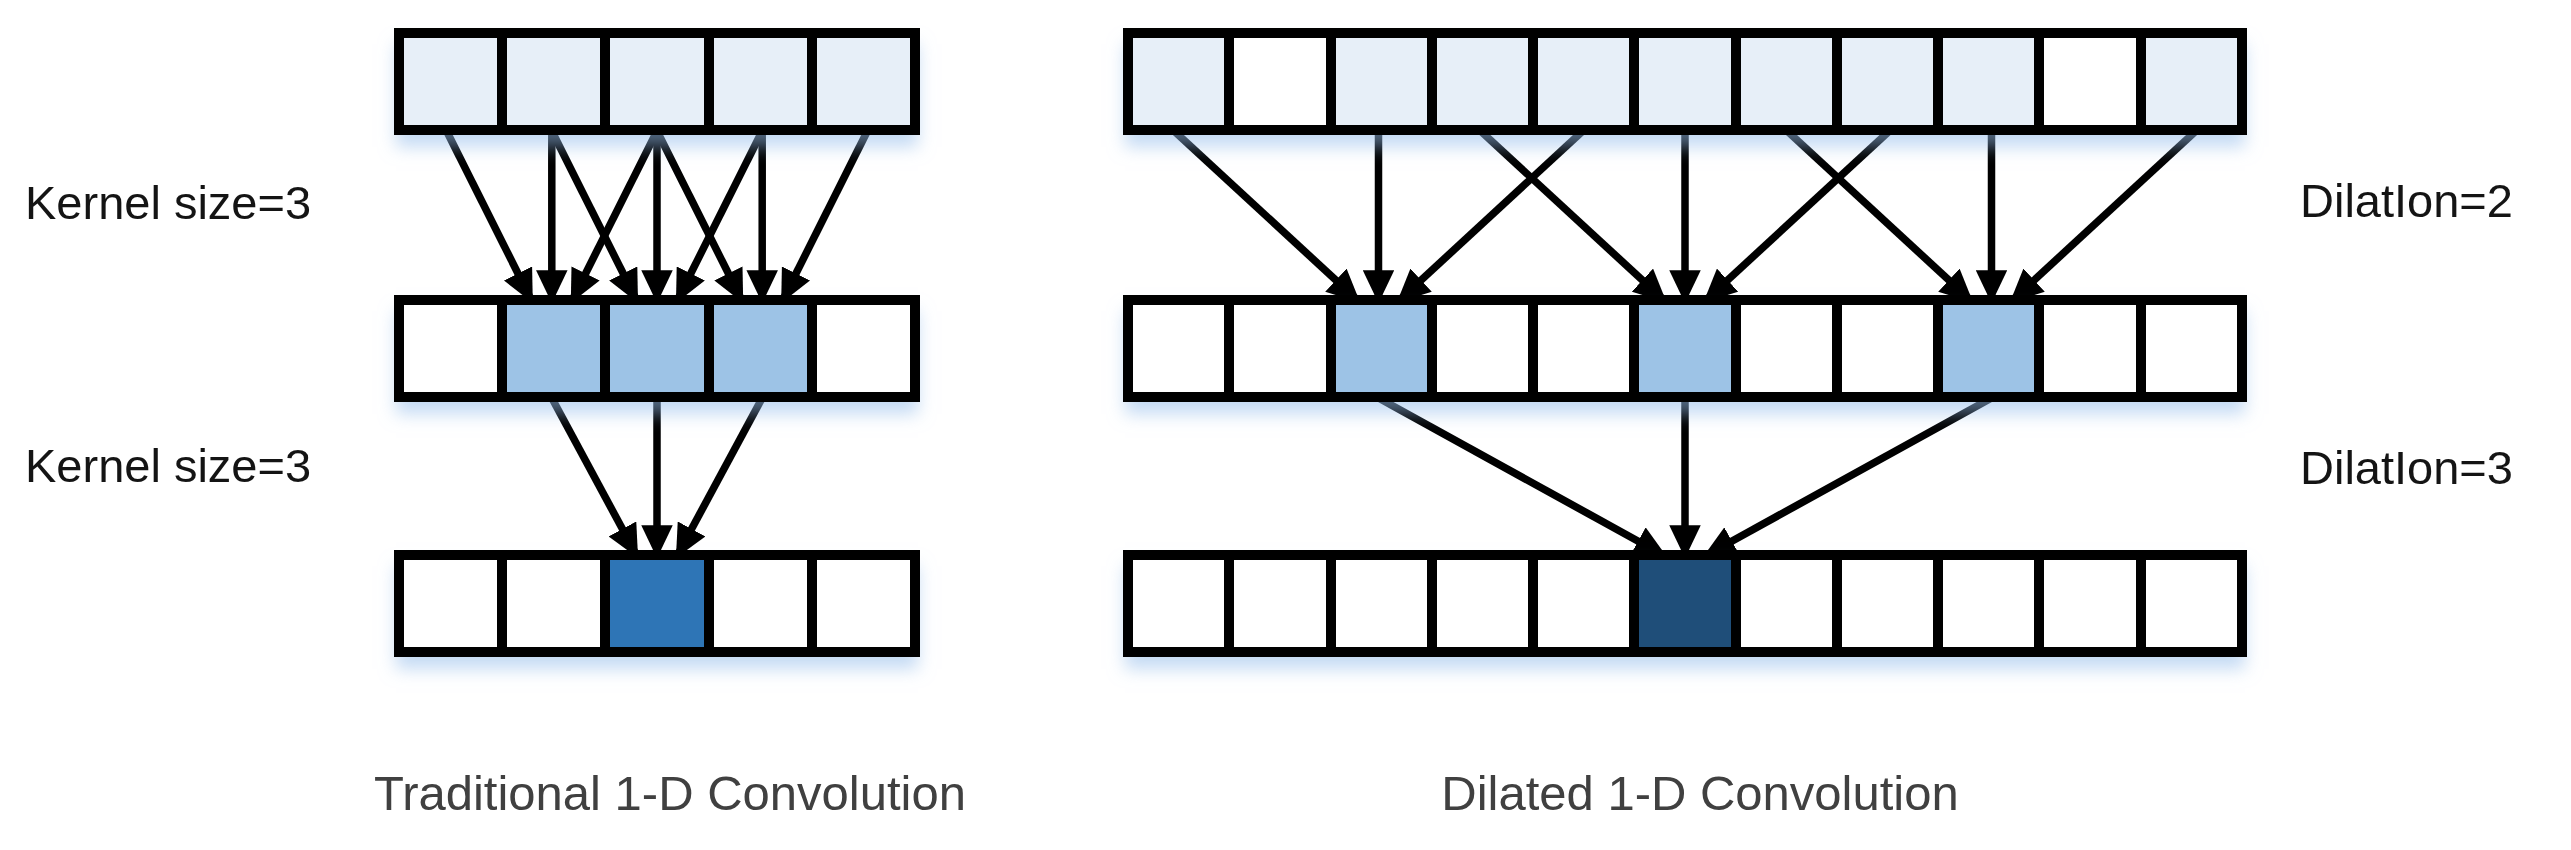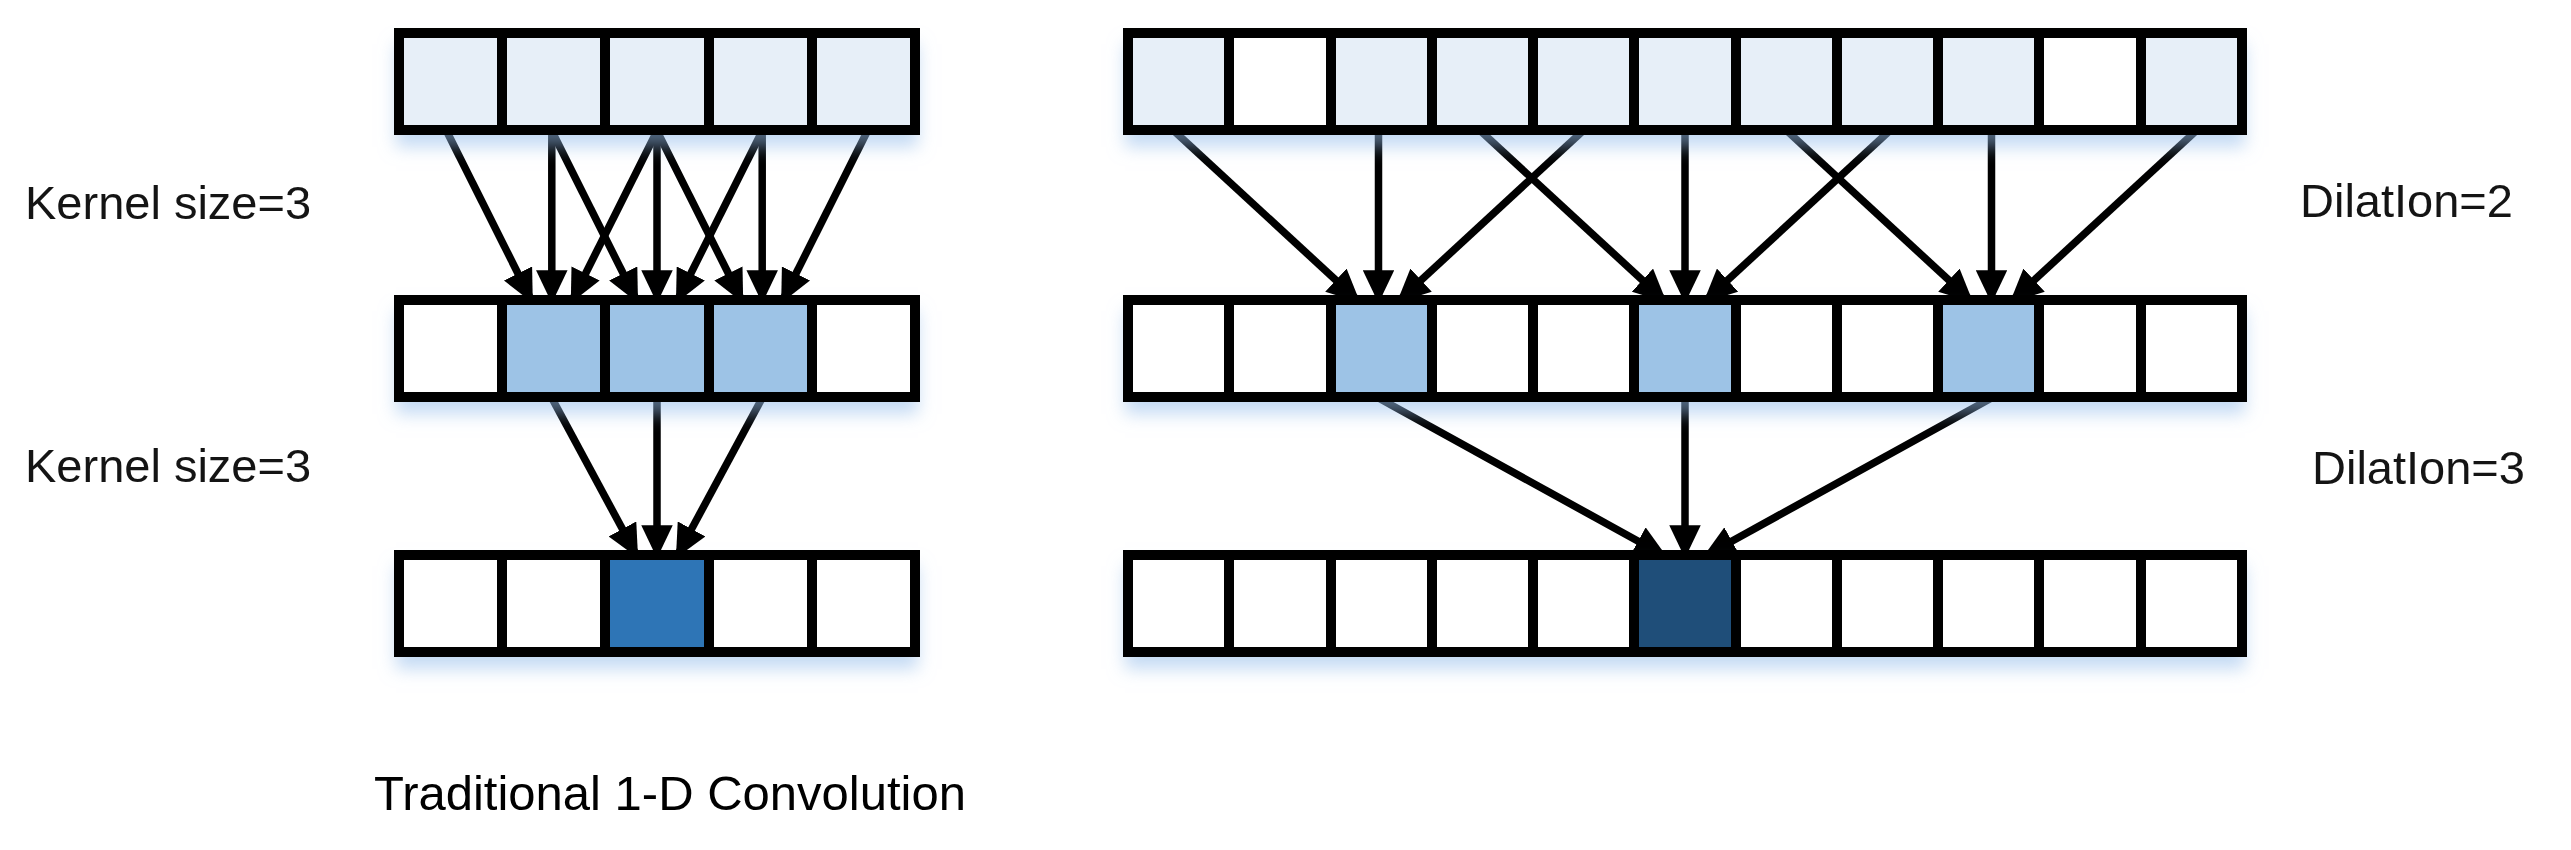--- a/index.html
+++ b/index.html
@@ -34,21 +34,21 @@
     line-height:58px;
     color:#141414;
     white-space:nowrap;
   }
   .caption{
     position:absolute;
     width:700px;
     top:763px;
     font-size:49px;
     line-height:60px;
-    color:#000000;
+    color:#404040;
     text-align:center;
     white-space:nowrap;
   }
 </style>
 </head>
 <body>
 
 <div class="canvas">
 
   <svg id="arrow-layer" viewBox="0 0 2571 850">
@@ -145,18 +145,19 @@
         <span class="cell" style="background: rgb(255, 255, 255);"></span>
       </div>
     </div>
 
   <div class="label" style="left:25px;top:174px;">Kernel size=3</div>
 
   <div class="label" style="left:25px;top:437px;">Kernel size=3</div>
 
   <div class="label" style="left:2300px;top:172px;">DilatIon=2</div>
 
-  <div class="label" style="left:2300px;top:439px;margin-left:12px;">DilatIon=3</div>
+  <div class="label" style="left:2300px;top:439px;">DilatIon=3</div>
 
   <div class="caption" style="left:320px;">Traditional 1-D Convolution</div>
 
+  <div class="caption" style="left:1350px;">Dilated 1-D Convolution</div>
 
 </div>
 
 </body></html>

